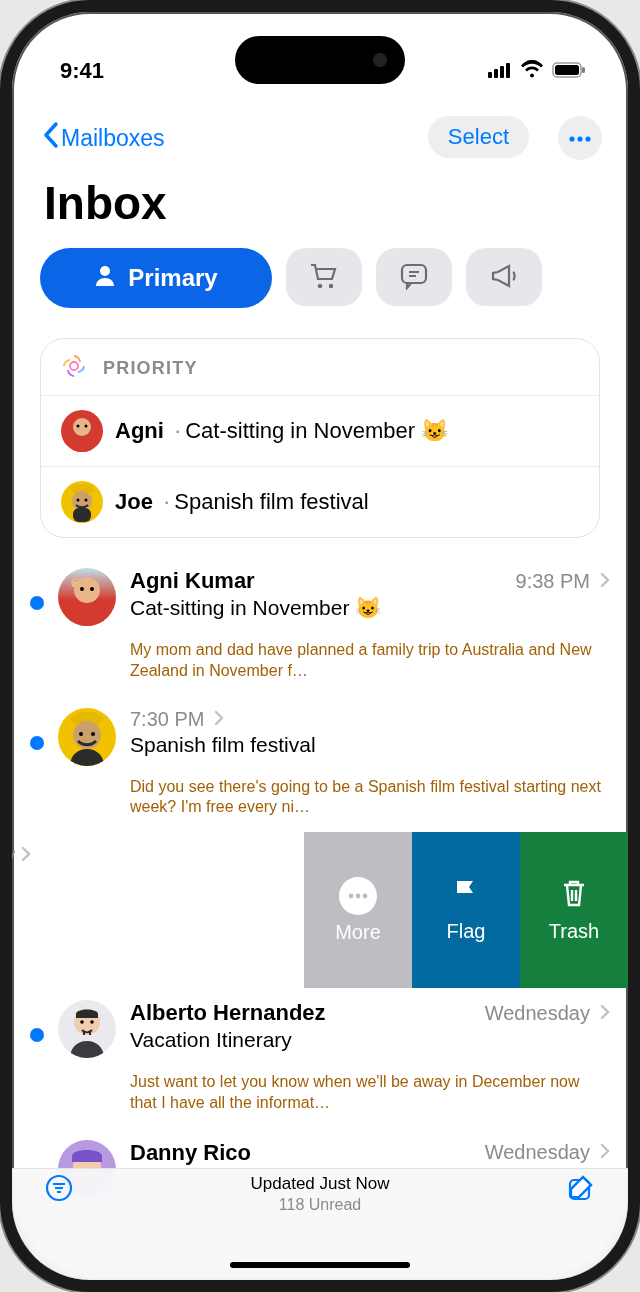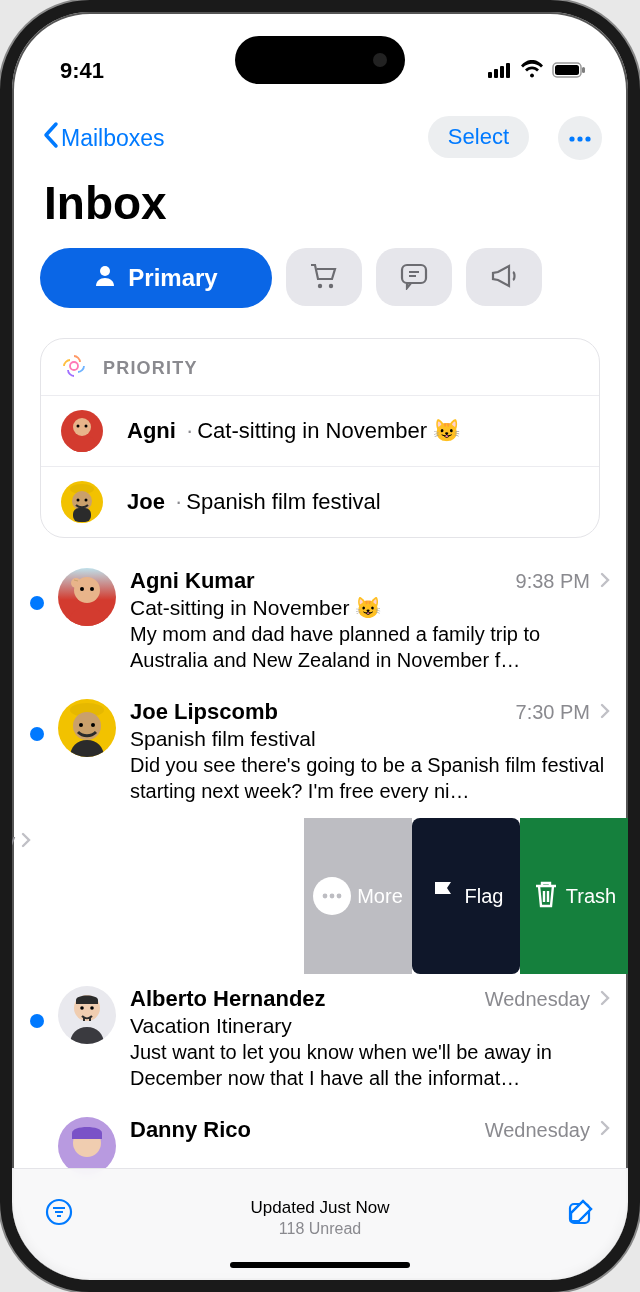--- a/index.html
+++ b/index.html
@@ -88,21 +88,21 @@
     overflow: hidden;
   }
   .priority-head {
     display: flex; align-items: center; gap: 16px;
     padding: 0 20px 12px;
   }
   .priority-head-label {
     color: #8a8a8f; font-size: 18px; font-weight: 600; letter-spacing: 1.2px;
   }
   .priority-row {
-    display: flex; align-items: center; gap: 24px;
+    display: flex; align-items: center; gap: 12px;
     padding: 14px 20px;
     border-top: 1px solid #ececf0;
     font-size: 22px;
   }
   .priority-row .avatar { width: 42px; height: 42px; }
   .priority-row strong { font-weight: 700; margin-right: 6px; }
   .priority-row .dot { color: #8a8a8f; margin: 0 4px; }
   .list { }
   .msg {
     display: flex; gap: 14px;
@@ -118,21 +118,21 @@
     flex-shrink: 0; background: #ddd;
     display: flex; align-items: center; justify-content: center;
     overflow: hidden;
   }
   .msg-body { flex: 1; min-width: 0; }
   .msg-top { display: flex; align-items: baseline; gap: 10px; }
   .sender { font-size: 22px; font-weight: 700; flex: 1; }
   .time { color: #8a8a8f; font-size: 20px; }
   .chev { color: #c0c0c6; }
   .subject { font-size: 21px; margin-top: 2px; }
-  .preview { font-size: 20px; color: #000000; margin-top: 1px; line-height: 1.3;
+  .preview { font-size: 16px; color: #a16207; margin-top: 20px; line-height: 1.3;
     display: -webkit-box; -webkit-line-clamp: 2; -webkit-box-orient: vertical; overflow: hidden;
   }
 
   .swiped-row {
     display: flex; align-items: stretch; height: 156px;
     position: relative; overflow: hidden;
   }
   .swiped-content {
     position: absolute; left: -240px; top: 0; bottom: 0; width: 530px;
     padding: 12px 18px 14px 18px;
@@ -145,39 +145,39 @@
   .swiped-content .subject-partial {
     font-size: 21px; color: #000; margin-top: 6px;
   }
   .swiped-content .preview-partial {
     font-size: 20px; color: #8a8a8f; margin-top: 2px; line-height: 1.3;
   }
   .swipe-actions {
     margin-left: auto; display: flex; height: 100%;
   }
   .act {
-    width: 108px; display: flex; flex-direction: row;
+    width: 108px; display: flex; flex-direction: column;
     align-items: center; justify-content: center; gap: 6px;
     color: #fff; font-size: 20px;
   }
   .act-more  { background: #bdbdc2; }
-  .act-flag  { background: #0f172a; border-radius: 8px; }
+  .act-flag  { background: #0369a1; }
   .act-trash { background: #15803d; }
   .act-icon {
     width: 38px; height: 38px; border-radius: 50%;
     display: flex; align-items: center; justify-content: center;
   }
   .act-more .act-icon { background: #fff; color: #bdbdc2; }
   .toolbar {
     position: absolute; left: 0; right: 0; bottom: 0;
     background: #f7f7f9ee; backdrop-filter: blur(6px);
     border-top: 1px solid #e4e4e8;
     height: 112px;
     display: flex; align-items: flex-start; justify-content: space-between;
-    padding: 28px 32px 0;
+    padding: 4px 32px 0;
   }
   .tb-center { text-align: center; font-size: 17px; line-height: 1.3; }
   .tb-center .sub { color: #8a8a8f; font-size: 16px; }
   .tb-icon { color: #007aff; }
   .home-ind {
     position: absolute; bottom: 12px; left: 50%; transform: translateX(-50%);
     width: 180px; height: 6px; background: #000; border-radius: 3px;
   }
   .cutoff-row {
     display: flex; gap: 14px; padding: 12px 18px 0 18px; justify-content: flex-end;
@@ -354,21 +354,20 @@
             <ellipse cx="29" cy="11" rx="17" ry="7" fill="#e6b800"></ellipse>
             <circle cx="29" cy="27" r="14" fill="#caa06b"></circle>
             <path d="M12 58c0-10 7-17 17-17s17 7 17 17z" fill="#2b2b2b"></path>
             <circle cx="23" cy="26" r="2" fill="#000"></circle>
             <circle cx="35" cy="26" r="2" fill="#000"></circle>
             <path d="M20 33c5 5 13 5 18 0" stroke="#2b2b2b" stroke-width="3" fill="none"></path>
           </svg>
       </span>
       <div class="msg-body">
         <div class="msg-top">
-          <span class="sender">Joe Lipscomb</span>
           <span class="time">7:30 PM</span>
           <span class="chev">
             <svg width="10" height="16" viewBox="0 0 10 16">
                 <path d="M2 2l6 6-6 6" stroke="#c0c0c6" stroke-width="2.4" fill="none" stroke-linecap="round"></path>
               </svg>
           </span>
         </div>
         <div class="subject">Spanish film festival</div>
         <div class="preview">Did you see there's going to be a Spanish film festival starting next week? I'm free every ni…</div>
       </div>

